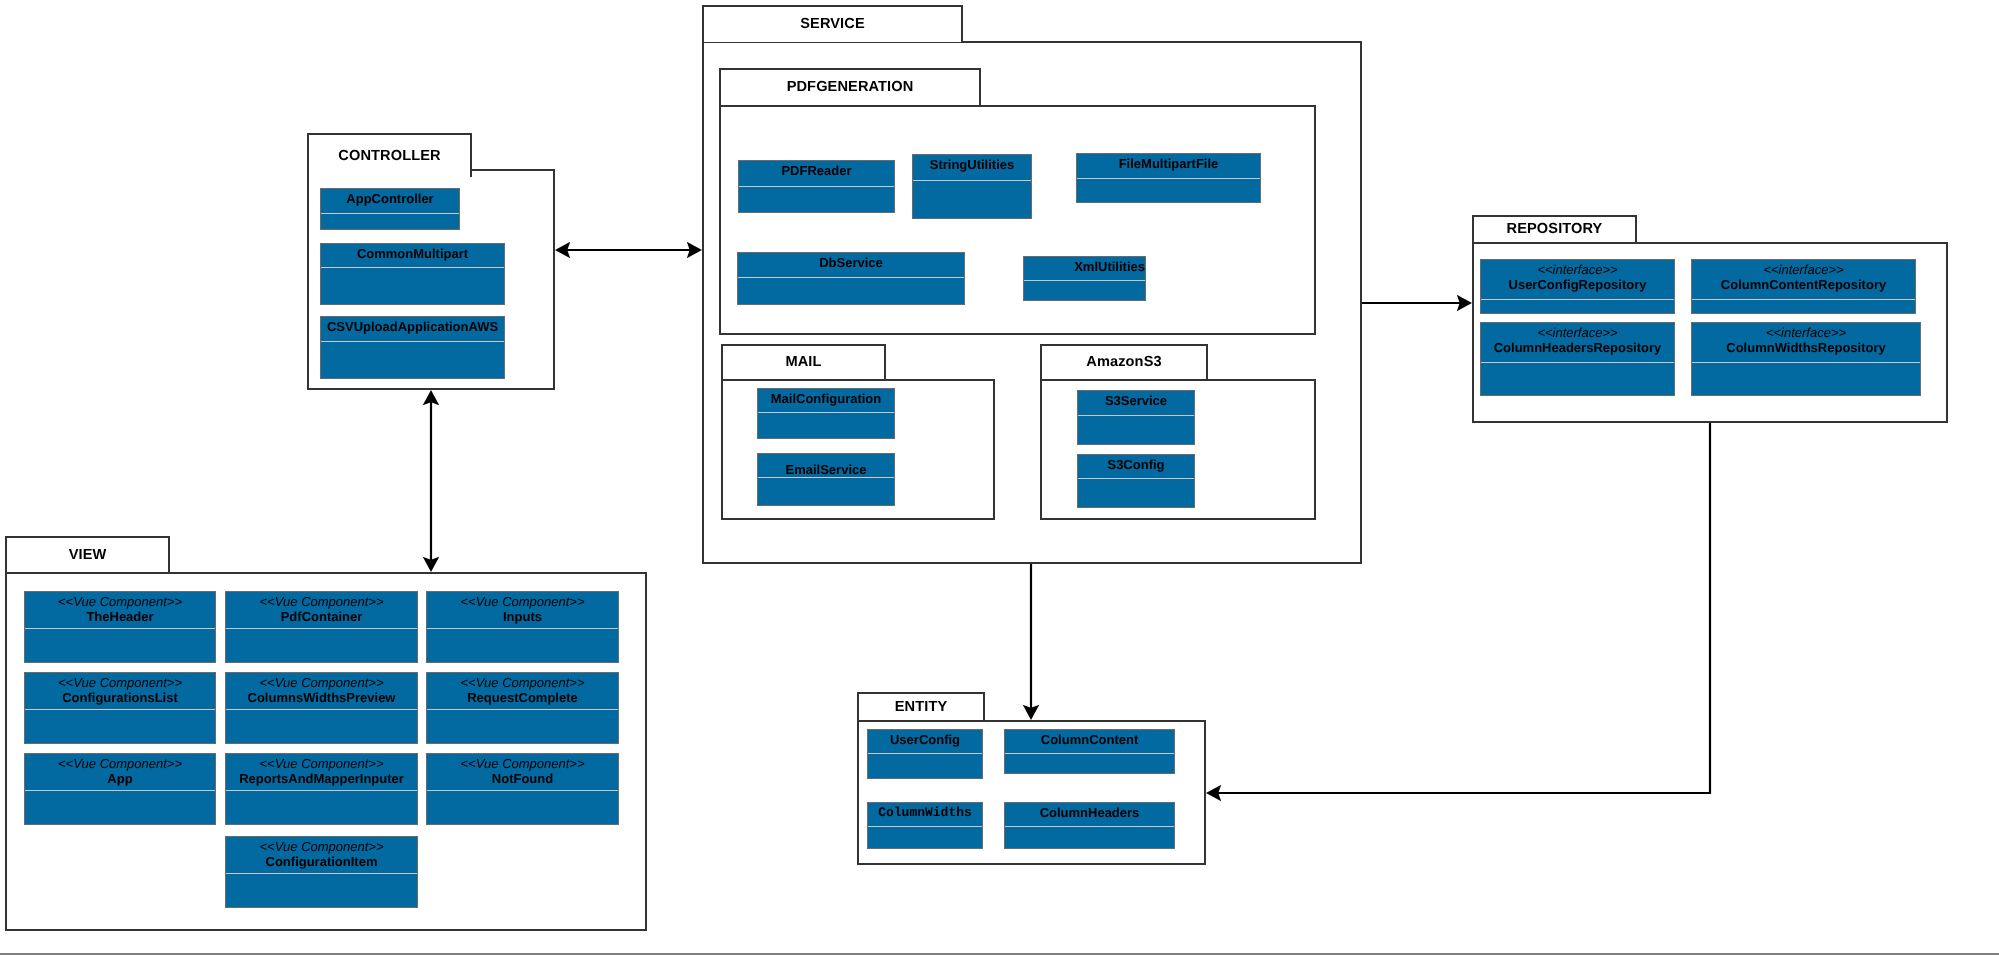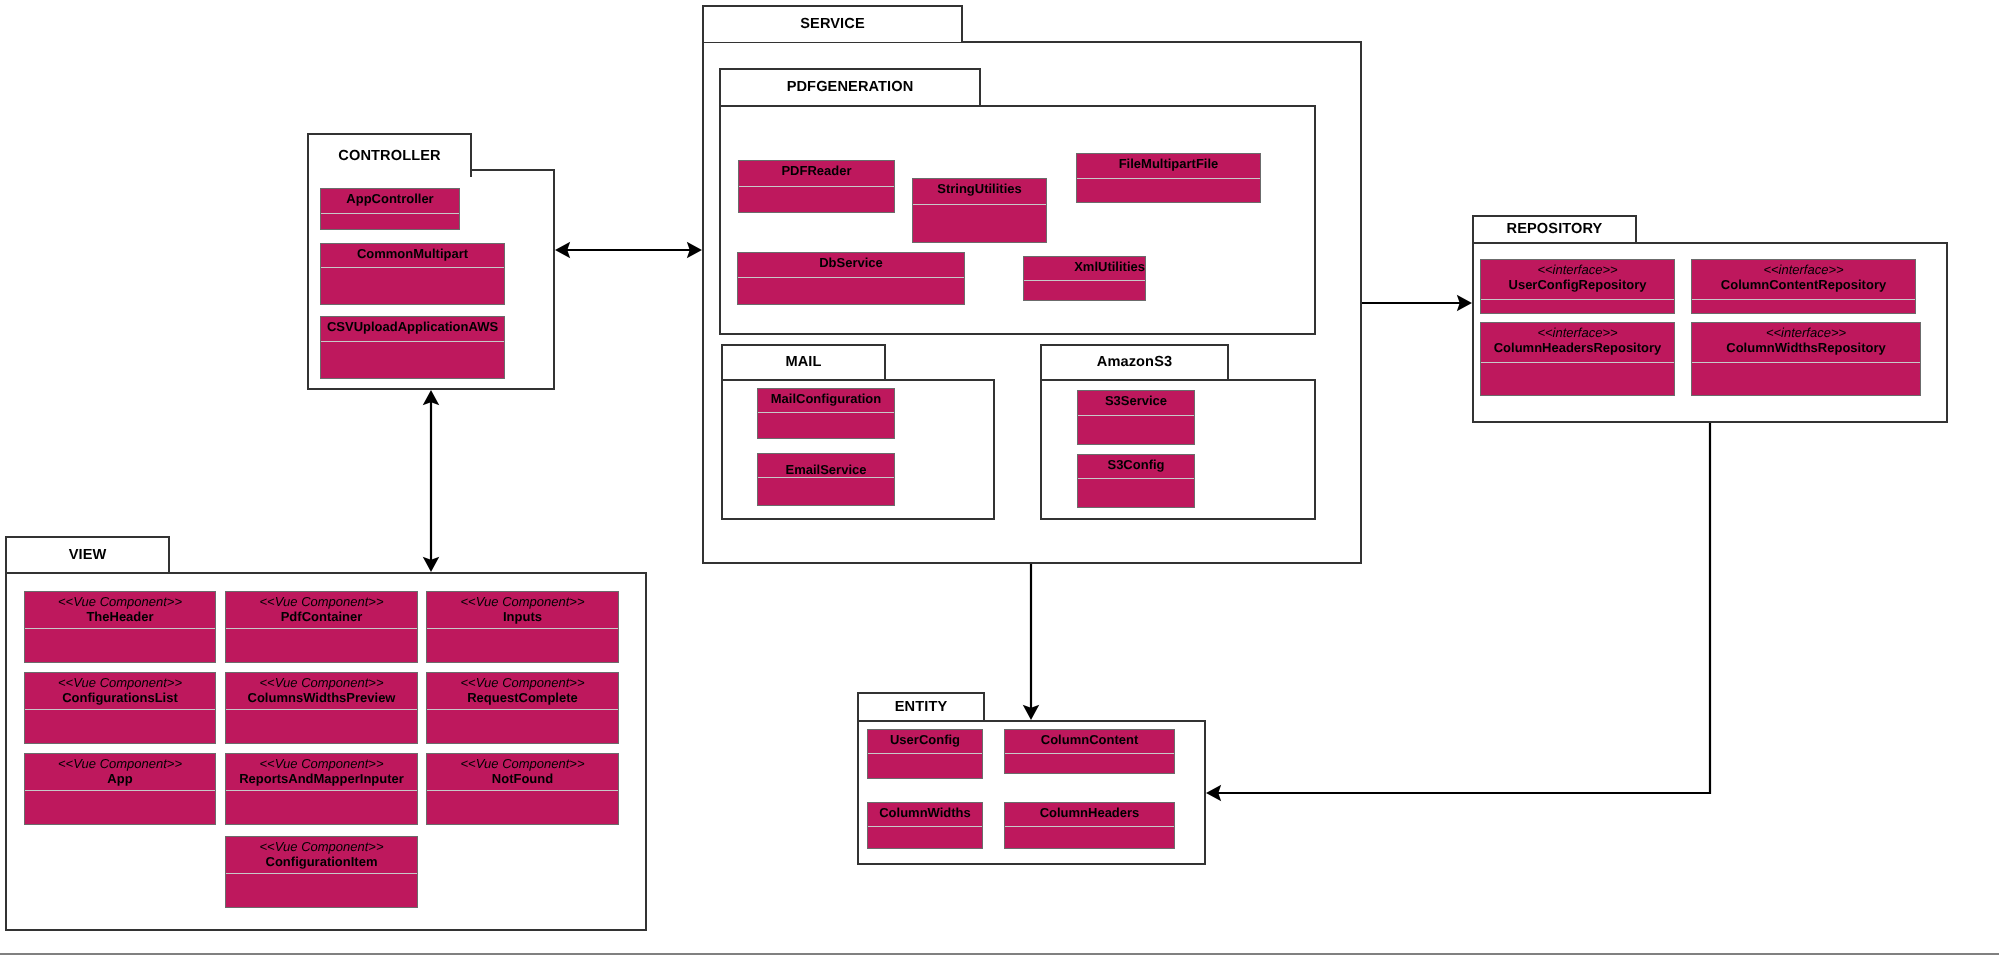--- a/index.html
+++ b/index.html
@@ -6,21 +6,21 @@
   html,body{margin:0;padding:0;background:#ffffff;
             -webkit-font-smoothing:antialiased;text-rendering:geometricPrecision;}
   #canvas{position:relative;width:1999px;height:955px;background:#ffffff;
           font-family:"Liberation Sans",sans-serif;overflow:hidden;
           will-change:transform;}
   .pkg-tab{position:absolute;box-sizing:border-box;border:2px solid #3d3d3d;border-bottom:none;
            background:#fff;display:flex;align-items:center;justify-content:center;z-index:5;}
   .pkg-tab .pkg-name{font-weight:bold;font-size:14.6px;color:#000;letter-spacing:0.1px;
                      line-height:1;white-space:nowrap;}
   .pkg-body{position:absolute;box-sizing:border-box;border:2px solid #3d3d3d;background:#fff;z-index:4;}
-  .cls{position:absolute;box-sizing:border-box;border:1.5px solid #5a5a5a;background:#be185d;z-index:8;}
+  .cls{position:absolute;box-sizing:border-box;border:1.5px solid #5a5a5a;background:#0369a1;z-index:8;}
   .cls-hdr{position:absolute;left:0;right:0;top:0;box-sizing:border-box;
            display:flex;flex-direction:column;align-items:center;justify-content:flex-start;
            color:#000;overflow:hidden;padding-top:2px;}
   .cls-hdr .stereo{font-style:italic;font-weight:normal;font-size:13px;line-height:15.3px;white-space:nowrap;}
   .cls-hdr .nm{font-weight:bold;font-size:13px;line-height:15.3px;white-space:nowrap;}
   .cls-div{position:absolute;left:0;right:0;height:0;border-top:1.2px solid #c2c2c2;}
   svg#arrows{position:absolute;left:0;top:0;z-index:10;pointer-events:none;}
   .footer-rule{position:absolute;left:0;height:2px;background:#b0b0b0;z-index:2;}
 </style>
 </head>
@@ -85,21 +85,21 @@
       <span class="pkg-name">PDFGENERATION</span>
     </div>
     <div class="pkg-body" style="left: 719px; top: 105px; width: 597px; height: 230px; border-color: rgb(51, 51, 51); z-index: 6;"></div>
     <div class="cls" style="left: 738px; top: 160px; width: 157px; height: 53px; border-color: rgb(107, 107, 107); z-index: 10;">
       <div class="cls-hdr" style="height: 25px;">
         <div class="nm">PDFReader</div>
       </div>
       <div class="cls-div" style="top: 25px; border-top-color: rgb(200, 200, 200);"></div>
       <div style="position: absolute; inset: 25px 0px 0px;"></div>
     </div>
-    <div class="cls" style="left: 912px; top: 154px; width: 135px; height: 65px; border-color: rgb(107, 107, 107); z-index: 10; margin-top: 24px;">
+    <div class="cls" style="left: 912px; top: 154px; width: 120px; height: 65px; border-color: rgb(107, 107, 107); z-index: 10;">
       <div class="cls-hdr" style="height: 25px;">
         <div class="nm">StringUtilities</div>
       </div>
       <div class="cls-div" style="top: 25px; border-top-color: rgb(200, 200, 200);"></div>
       <div style="position: absolute; inset: 25px 0px 0px;"></div>
     </div>
     <div class="cls" style="left: 737px; top: 252px; width: 228px; height: 53px; border-color: rgb(107, 107, 107); z-index: 10;">
       <div class="cls-hdr" style="height: 24px;">
         <div class="nm">DbService</div>
       </div>
@@ -131,21 +131,21 @@
       <div class="cls-div" style="top: 23px; border-top-color: rgb(200, 200, 200);"></div>
       <div style="position: absolute; inset: 23px 0px 0px;"></div>
     </div>
     <div class="cls" style="left: 757px; top: 453px; width: 138px; height: 53px; border-color: rgb(107, 107, 107); z-index: 10;">
       <div class="cls-hdr" style="height: 23px; justify-content: flex-end;">
         <div class="nm">EmailService</div>
       </div>
       <div class="cls-div" style="top: 23px; border-top-color: rgb(200, 200, 200);"></div>
       <div style="position: absolute; inset: 23px 0px 0px;"></div>
     </div>
-    <div class="pkg-tab" style="left: 1040px; top: 344px; width: 189px; height: 35px; border-color: rgb(51, 51, 51); z-index: 7;">
+    <div class="pkg-tab" style="left: 1040px; top: 344px; width: 168px; height: 35px; border-color: rgb(51, 51, 51); z-index: 7;">
       <span class="pkg-name">AmazonS3</span>
     </div>
     <div class="pkg-body" style="left: 1040px; top: 379px; width: 276px; height: 141px; border-color: rgb(51, 51, 51); z-index: 6;"></div>
     <div class="cls" style="left: 1077px; top: 390px; width: 118px; height: 55px; border-color: rgb(107, 107, 107); z-index: 10;">
       <div class="cls-hdr" style="height: 24px;">
         <div class="nm">S3Service</div>
       </div>
       <div class="cls-div" style="top: 24px; border-top-color: rgb(200, 200, 200);"></div>
       <div style="position: absolute; inset: 24px 0px 0px;"></div>
     </div>
@@ -204,21 +204,21 @@
       <div style="position: absolute; inset: 23px 0px 0px;"></div>
     </div>
     <div class="cls" style="left: 1004px; top: 729px; width: 171px; height: 45px; border-color: rgb(107, 107, 107); z-index: 8;">
       <div class="cls-hdr" style="height: 23px;">
         <div class="nm">ColumnContent</div>
       </div>
       <div class="cls-div" style="top: 23px; border-top-color: rgb(200, 200, 200);"></div>
       <div style="position: absolute; inset: 23px 0px 0px;"></div>
     </div>
     <div class="cls" style="left: 867px; top: 802px; width: 116px; height: 47px; border-color: rgb(107, 107, 107); z-index: 8;">
-      <div class="cls-hdr" style="height: 23px;">
+      <div class="cls-hdr" style="height: 23px; font-family: Liberation Mono, monospace;">
         <div class="nm">ColumnWidths</div>
       </div>
       <div class="cls-div" style="top: 23px; border-top-color: rgb(200, 200, 200);"></div>
       <div style="position: absolute; inset: 23px 0px 0px;"></div>
     </div>
     <div class="cls" style="left: 1004px; top: 802px; width: 171px; height: 47px; border-color: rgb(107, 107, 107); z-index: 8;">
       <div class="cls-hdr" style="height: 23px;">
         <div class="nm">ColumnHeaders</div>
       </div>
       <div class="cls-div" style="top: 23px; border-top-color: rgb(200, 200, 200);"></div>

